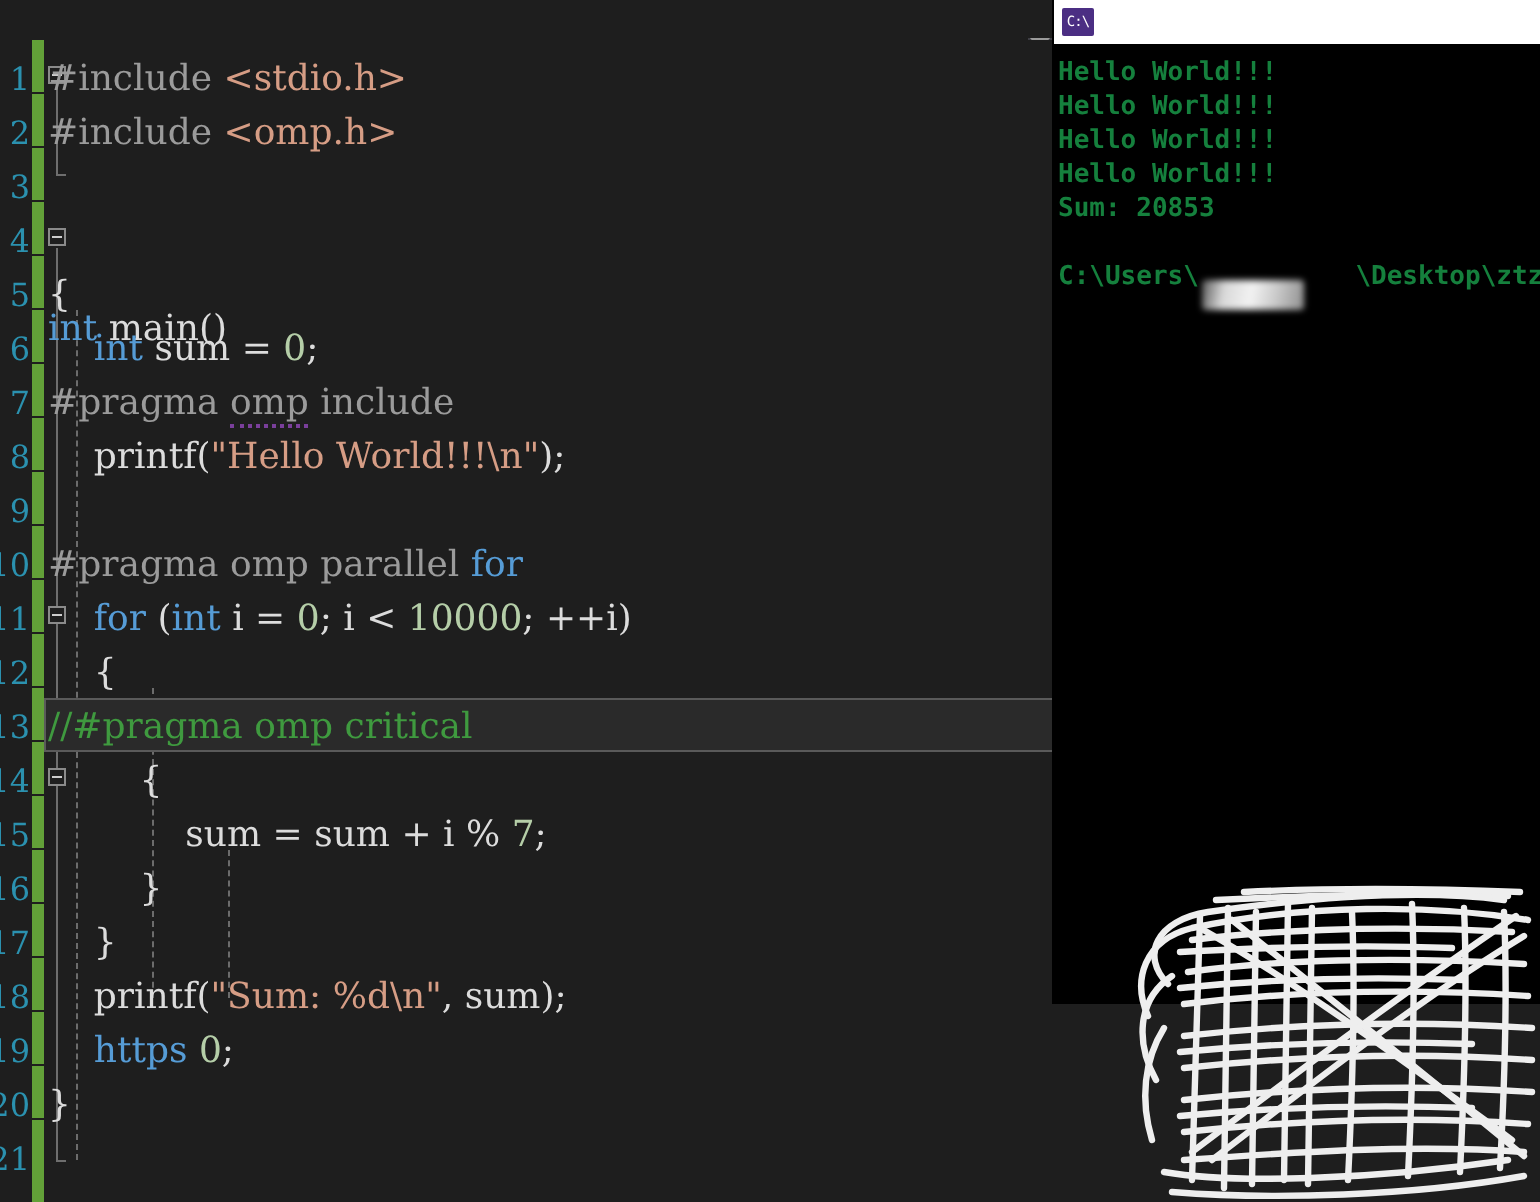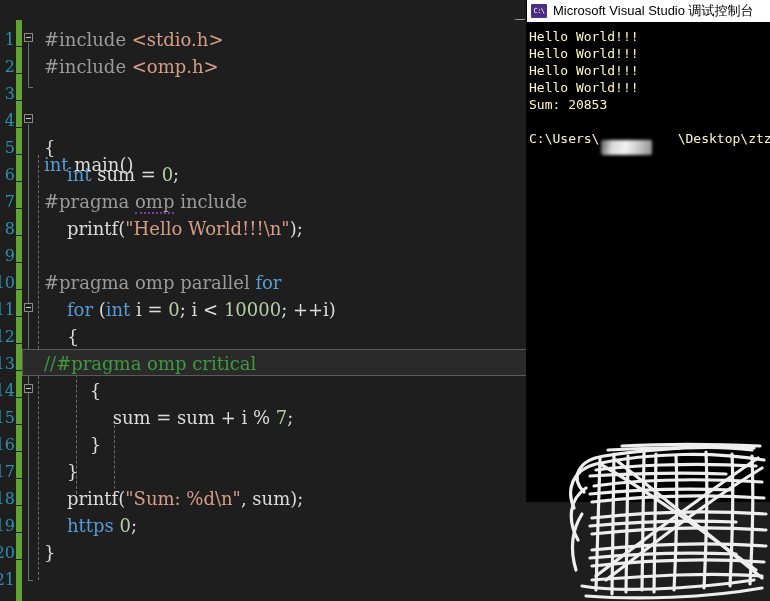--- a/index.html
+++ b/index.html
@@ -109,21 +109,21 @@
 
   
   .indent-guide {
     position: absolute;
     width: 0; border-left: 1px dashed #6c6c6c;
   }
 
   
   .code-line {
     position: absolute;
-    left: 44px;
+    left: 24px;
     height: 27px;
     line-height: 27px;
     white-space: pre;
     font-family: "DejaVu Serif", serif;
     font-size: 18px;
     color: #dcdcdc;
   }
 
   .tok-pp      { color: #9b9b9b; }
   .tok-kw      { color: #569cd6; }
@@ -191,22 +191,23 @@
     width: 243px; height: 479px;
     background: #000000;
     overflow: hidden;
   }
   .console-line {
     position: absolute;
     left: 2px;
     font-family: "DejaVu Sans Mono", monospace;
     font-size: 13px;
     line-height: 17px;
-    color: #fef9c3;
+    color: #15803d;
     white-space: pre;
+    font-weight: bold;
   }
   .console-line.cjk {
     font-family: "DejaVu Sans", sans-serif;
   }
   .redaction-blur {
     position: absolute;
     left: 74px; top: 118px;
     width: 51px; height: 15px;
     background: linear-gradient(100deg,#5a5a5a 0%,#d8d8d8 22%,#f2f2f2 48%,#c9c9c9 72%,#8f8f8f 100%);
     filter: blur(1.6px);
@@ -345,21 +346,20 @@
         <div class="code-line" style="top: 438px;"><span class="tok-punct">    }</span></div>
         <div class="code-line" style="top: 465px;"><span class="tok-plain">    printf(</span><span class="tok-str">"Sum: %d\n"</span><span class="tok-plain">, sum);</span></div>
         <div class="code-line" style="top: 492px;"><span class="tok-plain">    </span><span class="tok-kw">https</span><span class="tok-plain"> </span><span class="tok-num">0</span><span class="tok-plain">;</span></div>
         <div class="code-line" style="top: 519px;"><span class="tok-punct">}</span></div>
       </div>
   </div>
 
   <div class="console-win">
     <div class="console-title">
       <div class="console-icon">C:\</div>
-      <div class="console-title-text">Microsoft Visual Studio 调试控制台</div>
     </div>
     <div class="console-body" id="console-body">
       <div class="redaction-blur"></div>
     <div class="console-line" style="top: 6px;">Hello World!!!</div>
         <div class="console-line" style="top: 23px;">Hello World!!!</div>
         <div class="console-line" style="top: 40px;">Hello World!!!</div>
         <div class="console-line" style="top: 57px;">Hello World!!!</div>
         <div class="console-line" style="top: 74px;">Sum: 20853</div>
         <div class="console-line" style="top: 108px;">C:\Users\          \Desktop\ztz的vi</div>
       </div>

